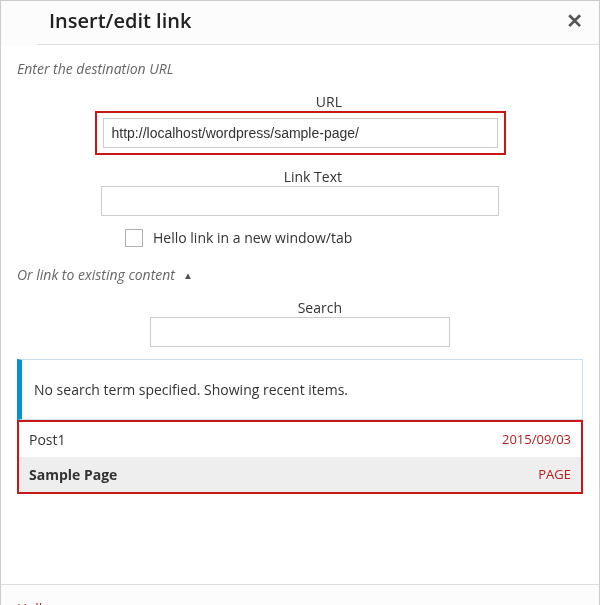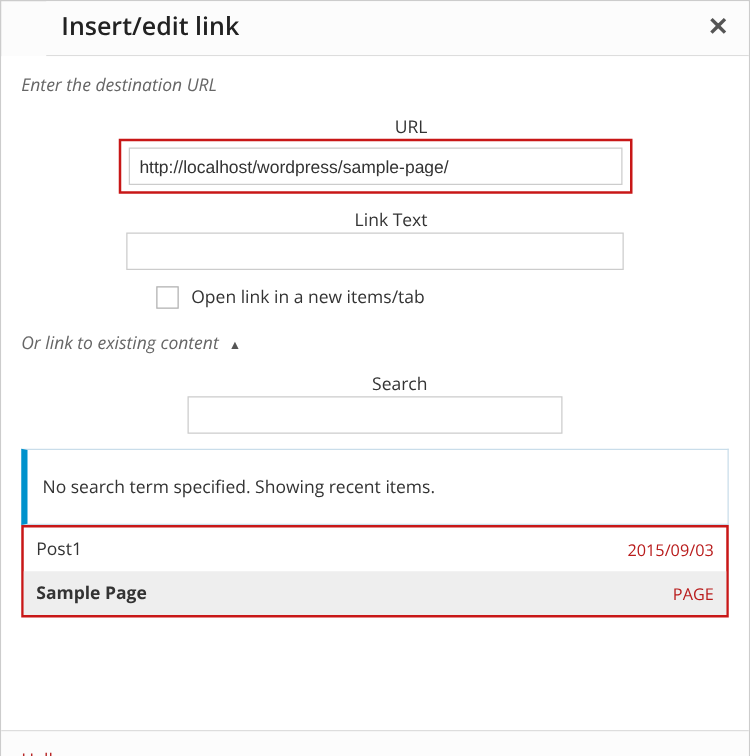--- a/index.html
+++ b/index.html
@@ -114,21 +114,21 @@
     background: #fff;
     margin-bottom: 0;
   }
   .results {
     border: 2px solid #c81717;
     background: #fff;
   }
   .result-item {
     display: flex;
     justify-content: space-between;
-    align-items: center;
+    align-items: flex-start;
     padding: 8px 10px;
     font-size: 14px;
     cursor: pointer;
   }
   .result-item.alt {
     background: #eeeeee;
   }
   .result-right {
     color: #b91c1c;
     font-size: 13px;
@@ -187,21 +187,21 @@
 
     <div class="form-row">
       <div class="form-label">Link Text</div>
       <div class="form-input-wrap">
         <input type="text" class="linktext-input" value="" style="">
       </div>
     </div>
 
     <div class="checkbox-row">
       <div class="checkbox"></div>
-      <div>Open link in a new items/tab</div>
+      <div>Hello link in a new window/tab</div>
     </div>
 
     <div class="section-label">
       <span>Or link to existing content</span>
       <span class="toggle-arrow">▲</span>
     </div>
 
     <div class="form-row">
       <div class="form-label">Search</div>
       <div class="form-input-wrap">

